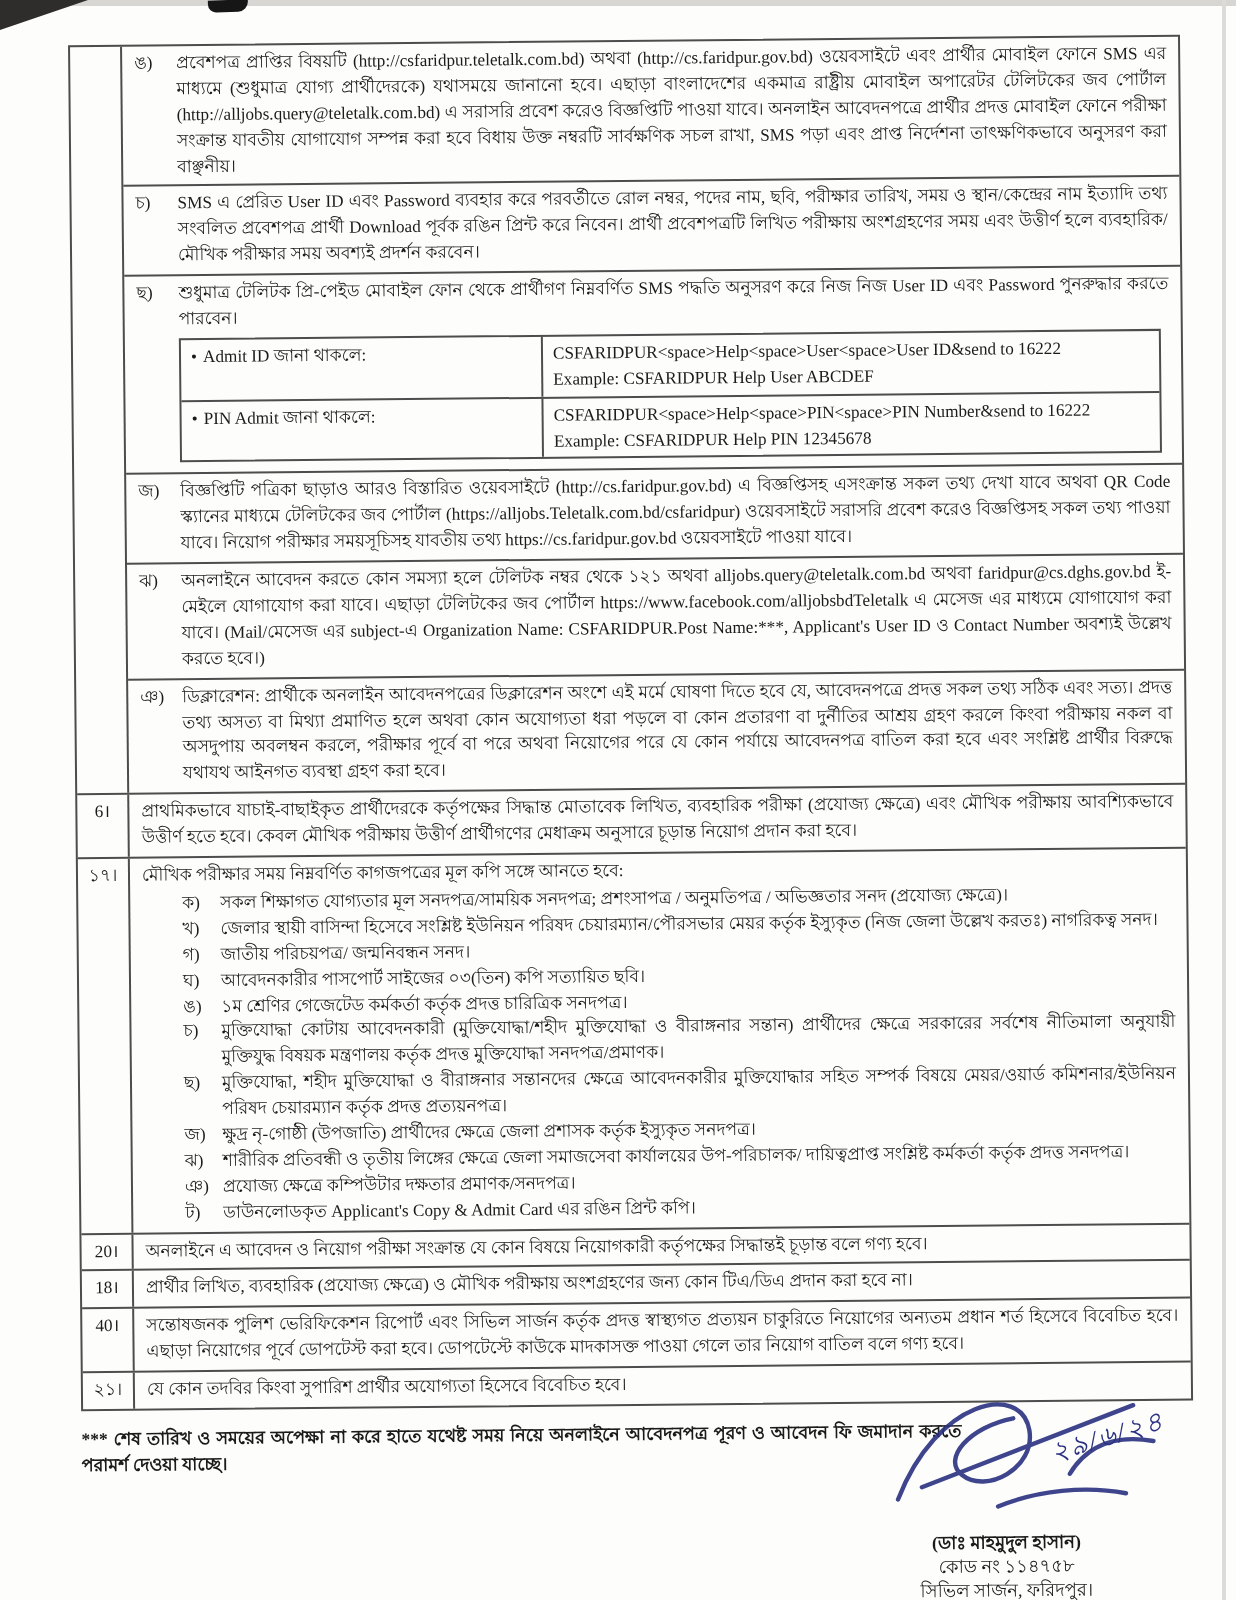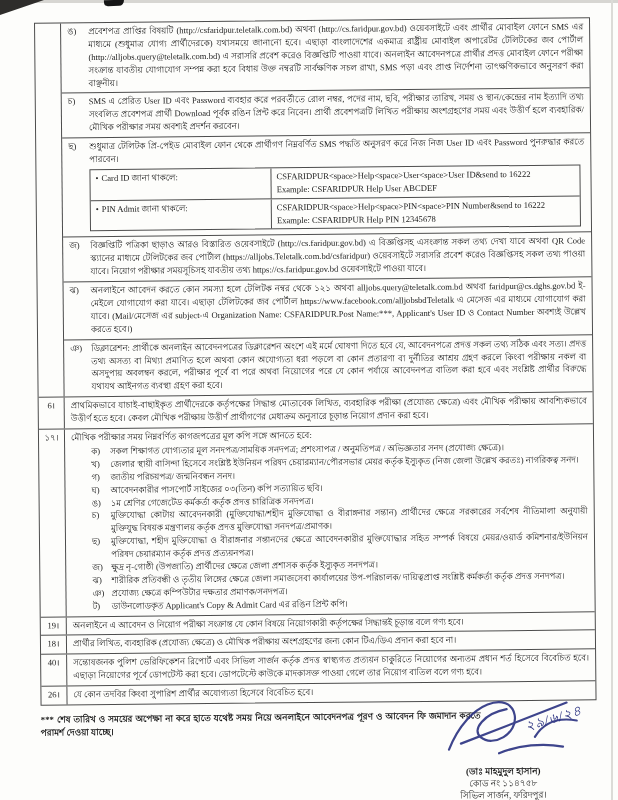--- a/index.html
+++ b/index.html
@@ -88,21 +88,21 @@
             <div class="ltext">SMS এ প্রেরিত User ID এবং Password ব্যবহার করে পরবর্তীতে রোল নম্বর, পদের নাম, ছবি, পরীক্ষার তারিখ, সময় ও স্থান/কেন্দ্রের নাম ইত্যাদি তথ্য সংবলিত প্রবেশপত্র প্রার্থী Download পূর্বক রঙিন প্রিন্ট করে নিবেন। প্রার্থী প্রবেশপত্রটি লিখিত পরীক্ষায় অংশগ্রহণের সময় এবং উত্তীর্ণ হলে ব্যবহারিক/মৌখিক পরীক্ষার সময় অবশ্যই প্রদর্শন করবেন।</div>
           </div>
 
           <div class="lrow">
             <span class="llabel">ছ)</span>
             <div class="ltext-wrap">
               <div class="ltext">শুধুমাত্র টেলিটক প্রি-পেইড মোবাইল ফোন থেকে প্রার্থীগণ নিম্নবর্ণিত SMS পদ্ধতি অনুসরণ করে নিজ নিজ User ID এবং Password পুনরুদ্ধার করতে পারবেন।</div>
               <div class="sms-table">
                 <div class="sms-row">
                   <div class="sms-left">
-                    <span class="bullet">•</span><span>Card ID জানা থাকলে:</span>
+                    <span class="bullet">•</span><span>Admit ID জানা থাকলে:</span>
                   </div>
                   <div class="sms-right">
                     <div>CSFARIDPUR&lt;space&gt;Help&lt;space&gt;User&lt;space&gt;User ID&amp;send to 16222</div>
                     <div>Example: CSFARIDPUR Help User ABCDEF</div>
                   </div>
                 </div>
                 <div class="sms-row">
                   <div class="sms-left">
                     <span class="bullet">•</span><span>PIN Admit জানা থাকলে:</span>
                   </div>
@@ -185,36 +185,36 @@
             </div>
             <div class="subrow">
               <span class="sublabel">ট)</span>
               <div class="subtext">ডাউনলোডকৃত Applicant's Copy &amp; Admit Card এর রঙিন প্রিন্ট কপি।</div>
             </div>
           </div>
         </div>
       </div>
 
       <div class="row">
-        <div class="numcol">19।</div>
+        <div class="numcol">20।</div>
         <div class="cell">অনলাইনে এ আবেদন ও নিয়োগ পরীক্ষা সংক্রান্ত যে কোন বিষয়ে নিয়োগকারী কর্তৃপক্ষের সিদ্ধান্তই চূড়ান্ত বলে গণ্য হবে।</div>
       </div>
 
       <div class="row">
         <div class="numcol">18।</div>
         <div class="cell">প্রার্থীর লিখিত, ব্যবহারিক (প্রযোজ্য ক্ষেত্রে) ও মৌখিক পরীক্ষায় অংশগ্রহণের জন্য কোন টিএ/ডিএ প্রদান করা হবে না।</div>
       </div>
 
       <div class="row">
         <div class="numcol">40।</div>
         <div class="cell">সন্তোষজনক পুলিশ ভেরিফিকেশন রিপোর্ট এবং সিভিল সার্জন কর্তৃক প্রদত্ত স্বাস্থ্যগত প্রত্যয়ন চাকুরিতে নিয়োগের অন্যতম প্রধান শর্ত হিসেবে বিবেচিত হবে। এছাড়া নিয়োগের পূর্বে ডোপটেস্ট করা হবে। ডোপটেস্টে কাউকে মাদকাসক্ত পাওয়া গেলে তার নিয়োগ বাতিল বলে গণ্য হবে।</div>
       </div>
 
       <div class="row">
-        <div class="numcol">26।</div>
+        <div class="numcol">২১।</div>
         <div class="cell">যে কোন তদবির কিংবা সুপারিশ প্রার্থীর অযোগ্যতা হিসেবে বিবেচিত হবে।</div>
       </div>
 
     </div>
 
     <div class="below">
       <div class="footer-note">*** শেষ তারিখ ও সময়ের অপেক্ষা না করে হাতে যথেষ্ট সময় নিয়ে অনলাইনে আবেদনপত্র পূরণ ও আবেদন ফি জমাদান করতে পরামর্শ দেওয়া যাচ্ছে।</div>
 
       <div class="sig-area">
         <svg class="scrawl" width="150" height="80" viewBox="0 0 150 80">

